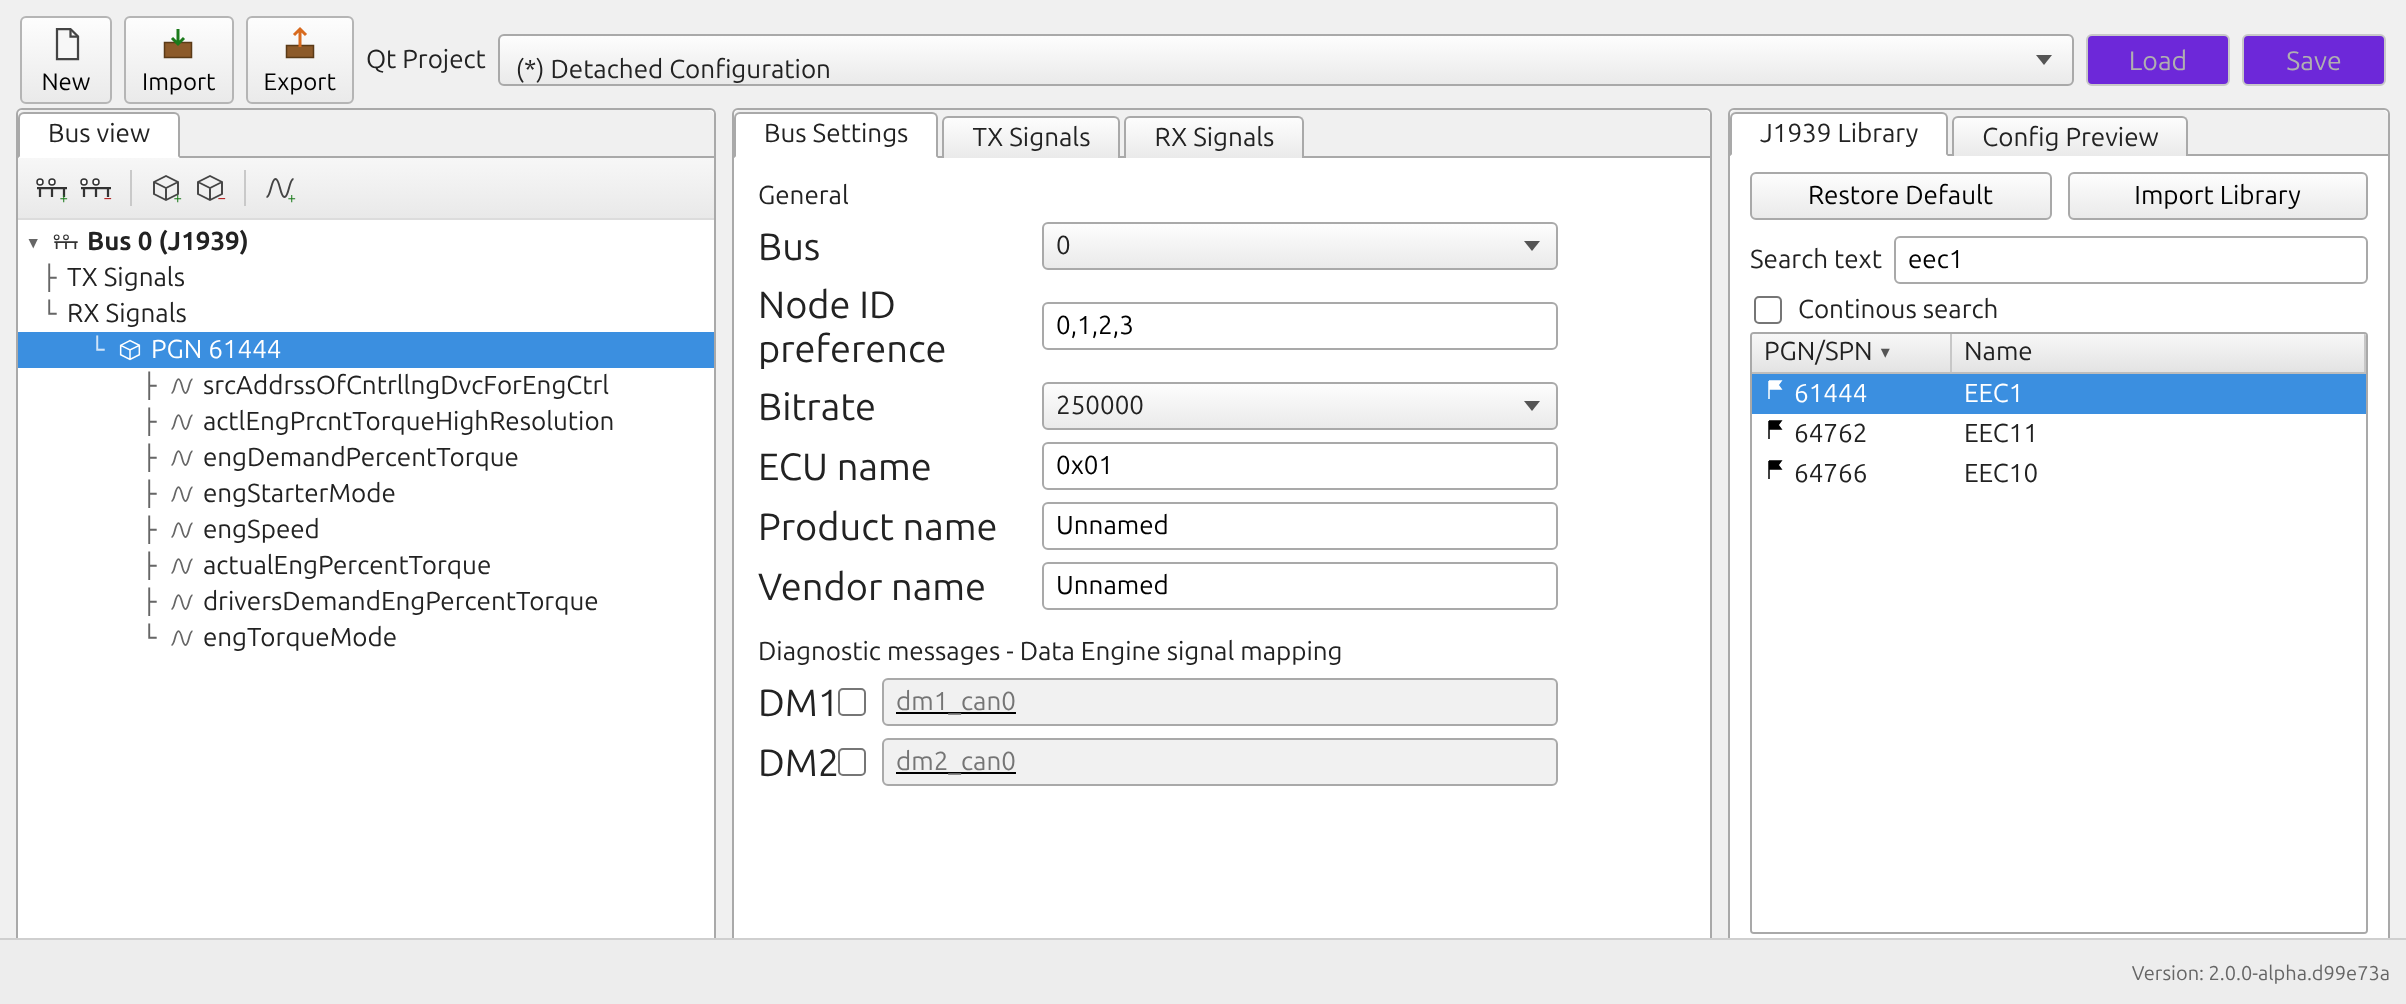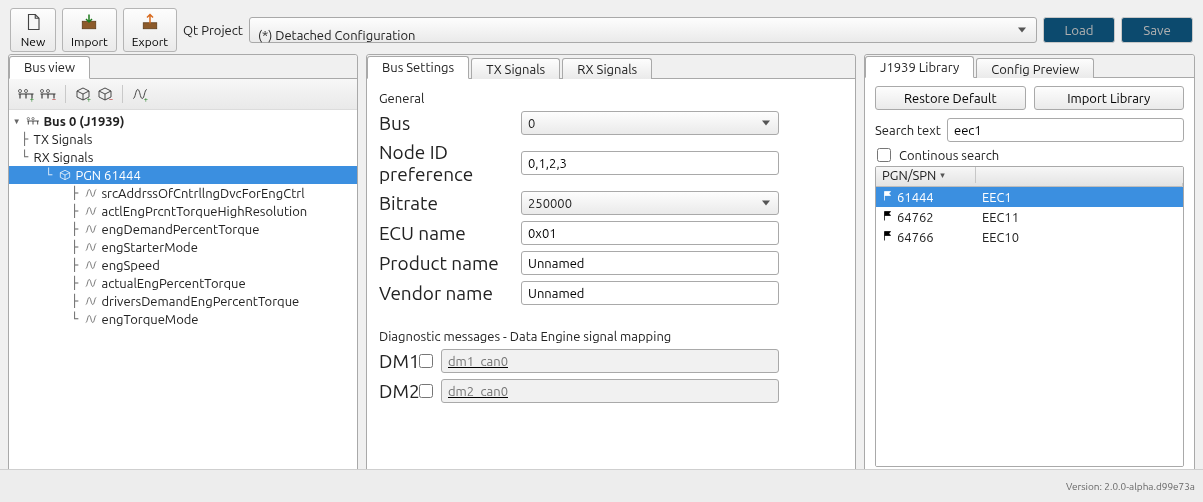--- a/index.html
+++ b/index.html
@@ -8,21 +8,21 @@
 
 .topbar { display: flex; align-items: center; gap: 6px; padding: 8px 10px 2px 10px; }
 .tbtn { display: flex; flex-direction: column; align-items: center; justify-content: center; gap: 2px; border: 1px solid #b5b5b5; background: linear-gradient(#fdfdfd,#eaeaea); border-radius: 3px; padding: 4px 8px 3px; min-width: 46px; cursor: pointer; }
 .tbtn .tlabel { font-size: 12px; line-height: 1; }
 .tbtn svg { width: 18px; height: 18px; }
 
 .qt-row { display: flex; align-items: center; gap: 6px; flex: 1; }
 .qt-label { white-space: nowrap; font-size: 13px; }
 .combo-big { flex: 1; height: 26px; border: 1px solid #a9a9a9; border-radius: 3px; background: linear-gradient(#fdfdfd,#eaeaea); display: flex; align-items: flex-end; padding: 0 8px; position: relative; }
 .combo-big::after { content: ""; position: absolute; right: 10px; top: 50%; width: 0; height: 0; border-left: 4px solid transparent; border-right: 4px solid transparent; border-top: 5px solid #555; transform: translateY(-50%); }
-.act-btn { width: 72px; height: 26px; border: 1px solid #c8c8c8; background: #0c4a6e; color: #b0b0b0; border-radius: 3px; }
+.act-btn { width: 72px; height: 26px; border: 1px solid #c8c8c8; background: #6d28d9; color: #b0b0b0; border-radius: 3px; }
 
 
 .panels { display: flex; gap: 8px; padding: 0 8px 8px 8px; height: 430px; }
 .panel { background: #fff; border: 1px solid #a9a9a9; border-radius: 3px 3px 2px 2px; display: flex; flex-direction: column; }
 .left { width: 350px; }
 .mid { width: 490px; }
 .right { flex: 1; }
 
 
 .tabs { display: flex; background: #f0f0f0; border-radius: 3px 3px 0 0; border-bottom: 1px solid #a9a9a9; position: relative; height: 24px; }
@@ -58,21 +58,21 @@
 .cbx { width: 14px; height: 14px; margin: 0 4px 0 2px; }
 
 
 .rp-body { padding: 8px 10px; display: flex; flex-direction: column; height: 100%; }
 .rp-btns { display: flex; gap: 8px; margin-bottom: 8px; }
 .rp-btn { flex: 1; height: 24px; border: 1px solid #a9a9a9; background: linear-gradient(#fdfdfd,#eaeaea); border-radius: 3px; cursor: pointer; font-size: 13px; }
 .rp-search { display: flex; align-items: center; gap: 6px; margin-bottom: 6px; }
 .rp-search .ctrl { flex: 1; height: 24px; border: 1px solid #a9a9a9; border-radius: 3px; padding: 2px 6px; font-size: 13px; }
 .rp-cont { display: flex; align-items: center; gap: 4px; margin-bottom: 4px; }
 .rtable { border: 1px solid #a9a9a9; border-radius: 2px; flex: 1; display: flex; flex-direction: column; overflow: hidden; }
-.thead { display: flex; background: linear-gradient(#f7f7f7,#e3e3e3); border-bottom: 1px solid #bdbdbd; height: 20px; font-size: 13px; flex-direction: column; }
+.thead { display: flex; background: linear-gradient(#f7f7f7,#e3e3e3); border-bottom: 1px solid #bdbdbd; height: 20px; font-size: 13px; }
 .th { padding: 1px 6px; border-right: 1px solid #c7c7c7; display: flex; align-items: center; gap: 4px; }
 .th .sort-ic { font-size: 9px; color: #555; }
 .tbody { flex: 1; background: #fff; overflow: auto; }
 .trow { display: flex; height: 20px; align-items: center; font-size: 13px; }
 .trow.sel { background: #3b8fe0; color: #fff; }
 .tc { padding: 0 6px; display: flex; align-items: center; gap: 3px; }
 .tc svg { width: 12px; height: 12px; }
 
 .status { position: absolute; bottom: 0; left: 0; right: 0; height: 18px; background: #ededed; border-top: 1px solid #cfcfcf; display: flex; justify-content: flex-end; align-items: center; padding: 16px 8px; font-size: 10px; color: #666; }
 </style>
@@ -301,21 +301,21 @@
         </div>
       <div class="frow">
           <span class="lbl">Product name</span>
           <input class="ctrl" value="Unnamed" style="">
         </div>
       <div class="frow">
           <span class="lbl">Vendor name</span>
           <input class="ctrl" value="Unnamed" style="">
         </div>
 
-      <div class="section" style="margin-top:24px">Diagnostic messages - Data Engine signal mapping</div>
+      <div class="section" style="margin-top:14px">Diagnostic messages - Data Engine signal mapping</div>
       <div class="frow">
           <span class="lbl" style="width:34px">DM1</span>
           <input type="checkbox" class="cbx" style="">
           <input class="ctrl disabled" style="width: 338px;" disabled="" placeholder="dm1_can0">
         </div>
       <div class="frow">
           <span class="lbl" style="width:34px">DM2</span>
           <input type="checkbox" class="cbx" style="">
           <input class="ctrl disabled" style="width: 338px;" disabled="" placeholder="dm2_can0">
         </div>

